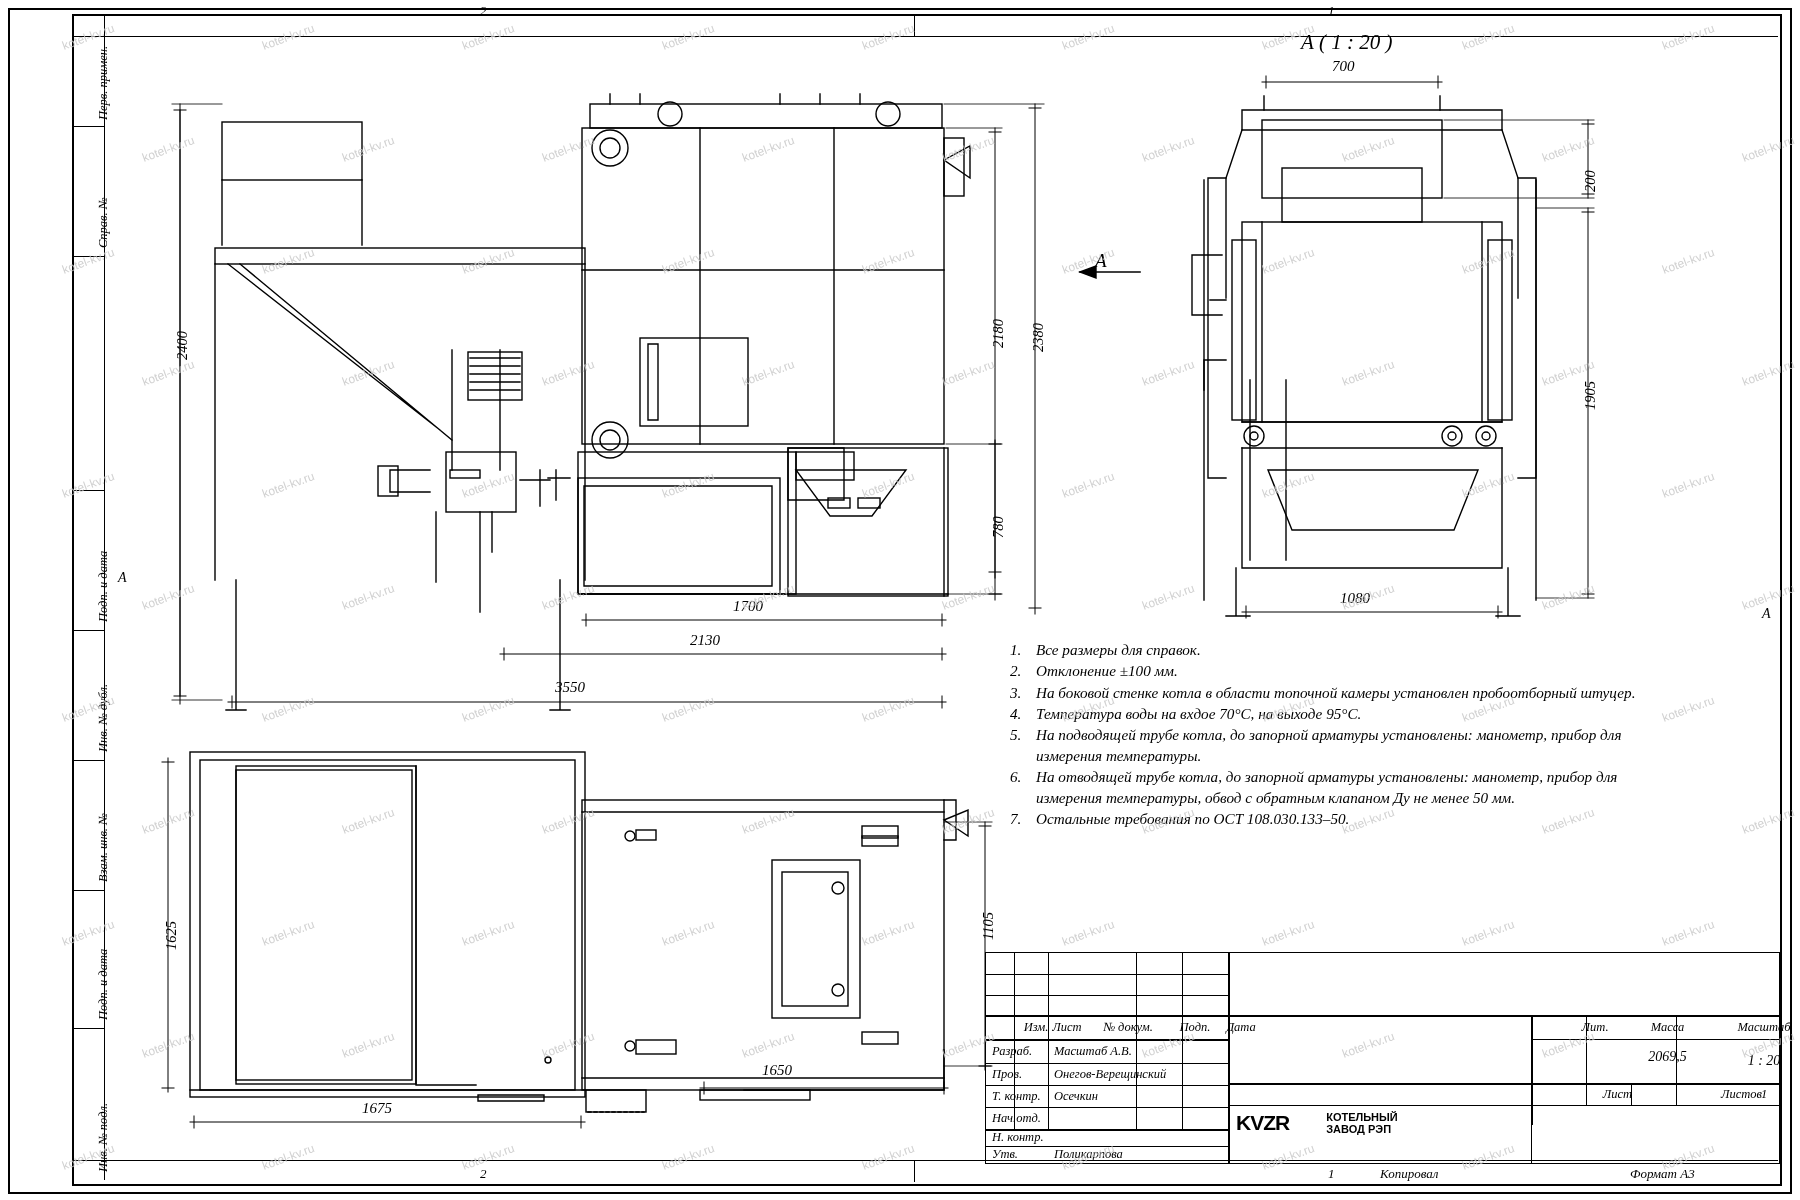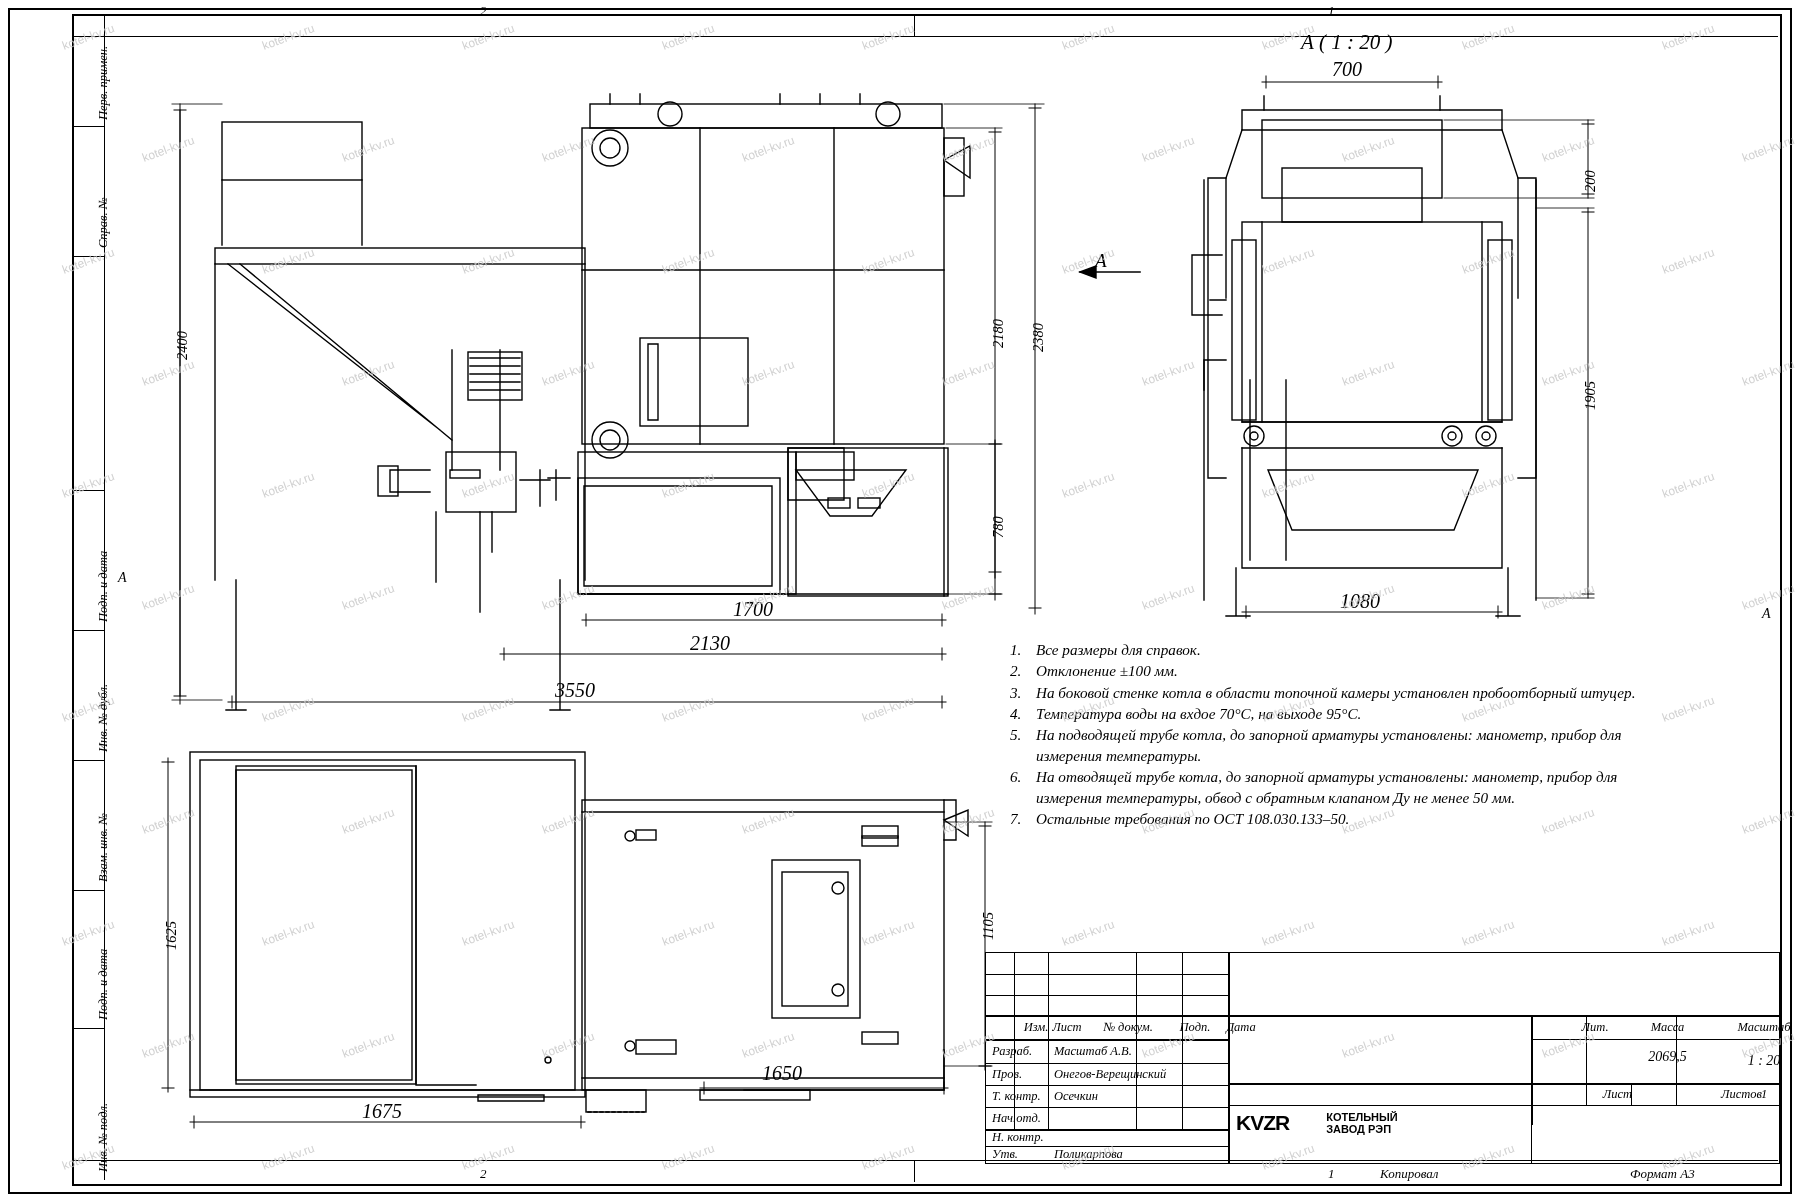--- a/index.html
+++ b/index.html
@@ -24,21 +24,21 @@
   .amark{position:absolute;font-size:14px;font-style:italic;}
 
   
   svg.draw{position:absolute;left:0;top:0;width:1800px;height:1200px;pointer-events:none;}
 
   
   .wm{position:absolute;color:#c9c9c9;font-size:12px;font-family:"Liberation Sans",sans-serif;
       transform:rotate(-20deg);opacity:.85;white-space:nowrap;}
 
   
-  .dim{position:absolute;font-size:20px;font-style:italic;font-family:"Liberation Serif",serif;}
+  .dim{position:absolute;font-size:15px;font-style:italic;font-family:"Liberation Serif",serif;}
   .dimv{position:absolute;font-size:14.5px;font-style:italic;font-family:"Liberation Serif",serif;
         transform:rotate(-90deg);transform-origin:left top;white-space:nowrap;}
 
   
   .viewtitle{position:absolute;font-size:21px;font-style:italic;}
 
   
   #notes{position:absolute;left:1010px;top:640px;width:640px;font-size:15.2px;font-style:italic;line-height:1.34;}
   #notes ol{margin:0;padding:0;list-style:none;}
   #notes li{display:flex;margin-bottom:1px;}

